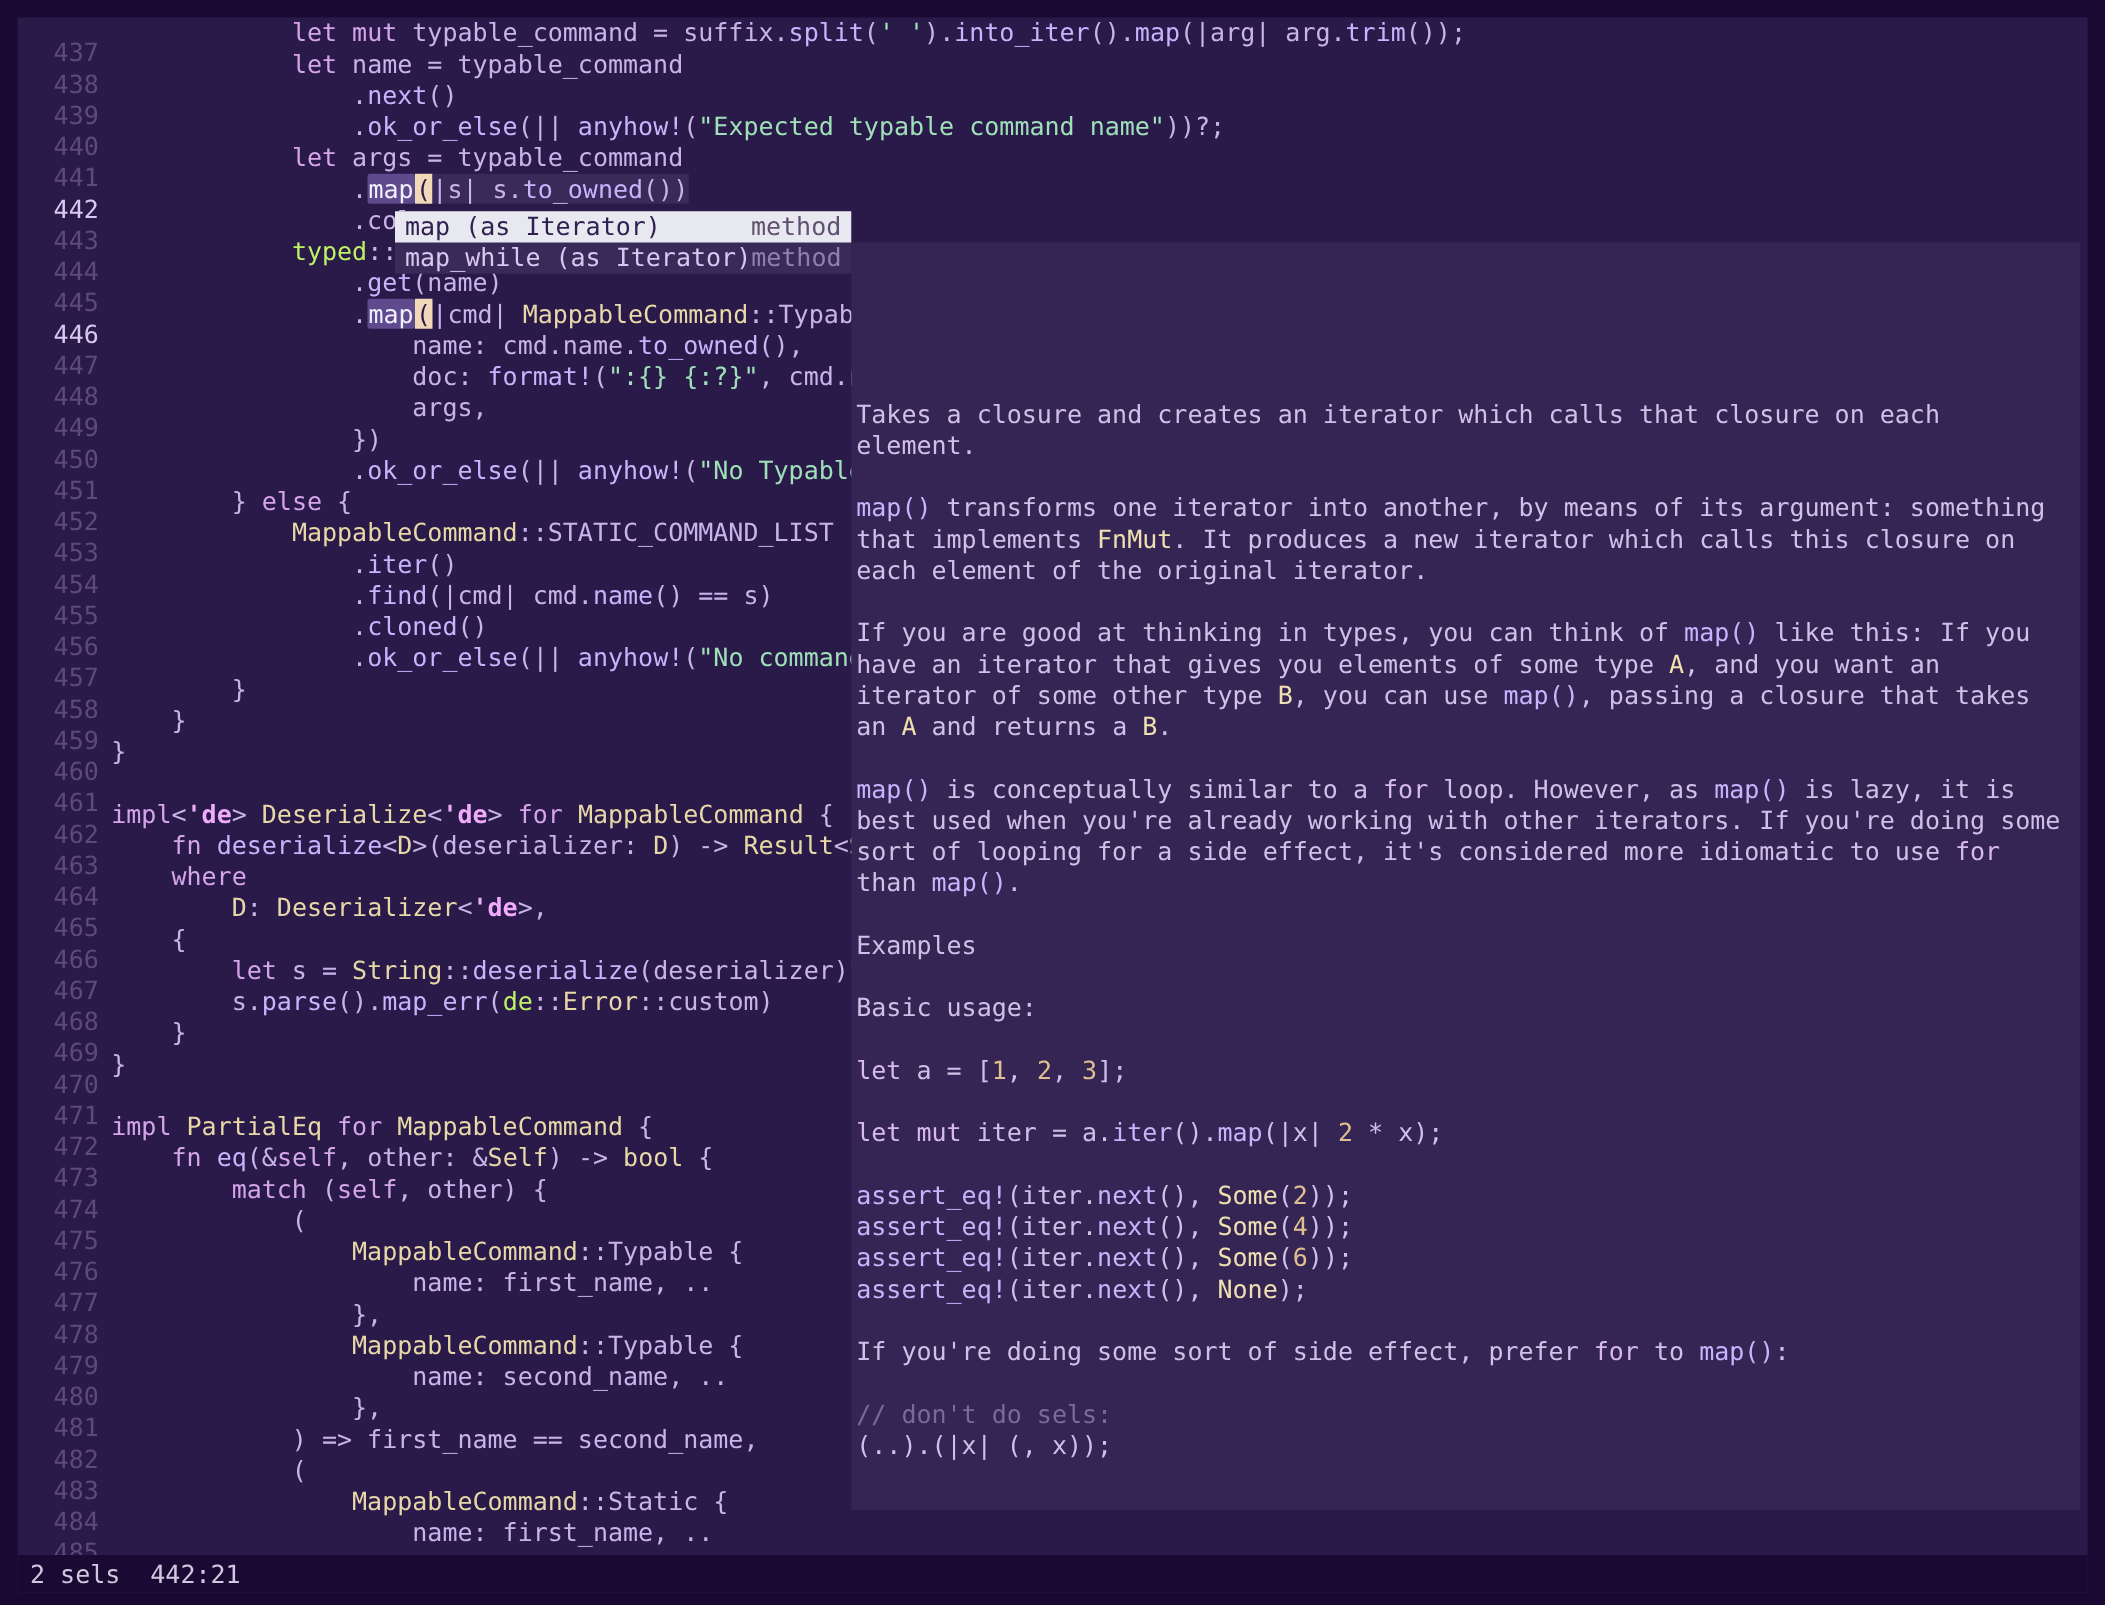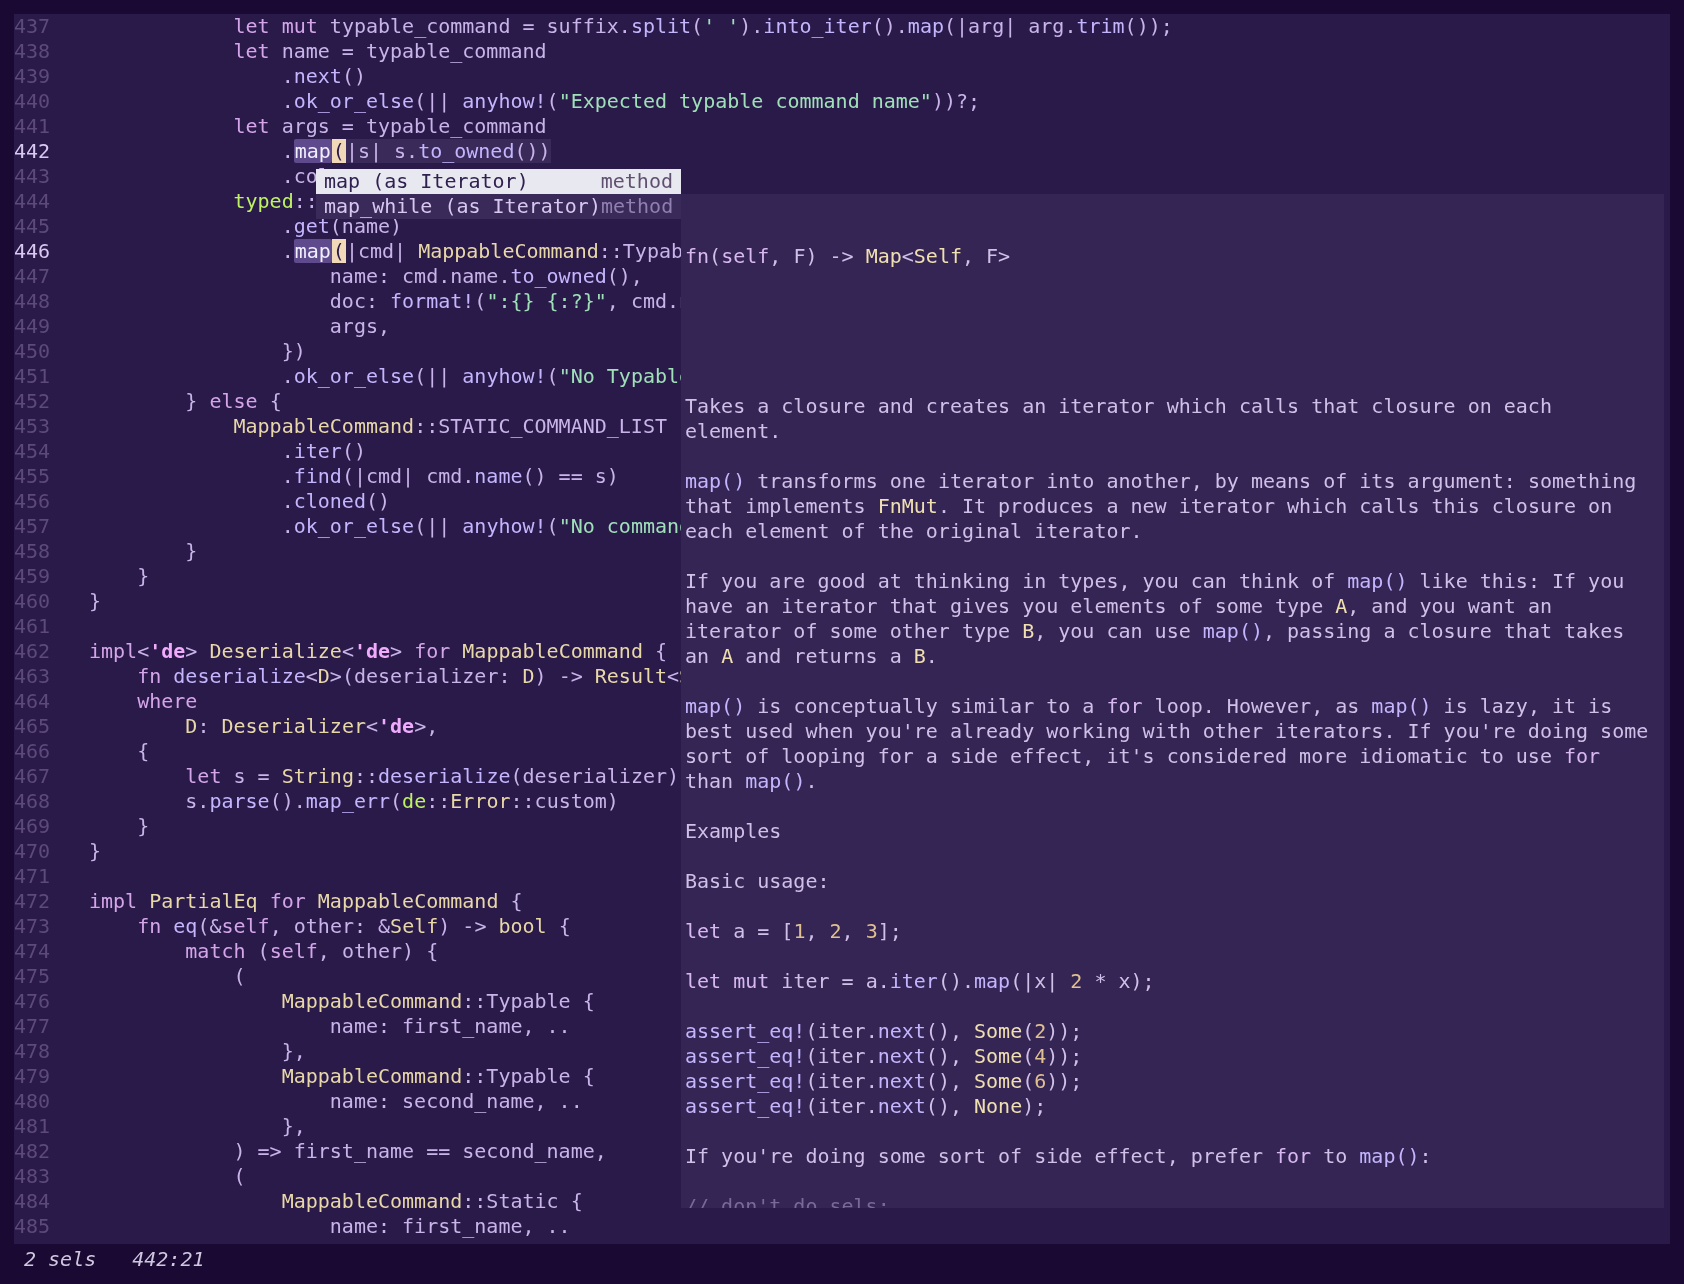--- a/index.html
+++ b/index.html
@@ -20,23 +20,23 @@
     border-bottom-width: 10px;
   }
   .code-area {
     position: absolute;
     top: 0; left: 0; right: 0; bottom: 30px;
     white-space: pre;
     line-height: 25px;
   }
   .gutter {
     position: absolute;
-    left: 0; top: 0; bottom: 0;
+    left: 0; top: 16px; bottom: 0;
     width: 75px;
-    text-align: left;
+    text-align: right;
     color: #5c4a7a;
     padding-right: 10px;
     user-select: none;
   }
   .ln { display:block; height:25px; }
   .ln.cur { color: #d9c8f0; }
   .src {
     position: absolute;
     left: 75px; right: 0; top: 0; bottom: 0;
   }
@@ -117,34 +117,33 @@
     display:flex;
     align-items:center;
     color:#d0c8e0;
     padding: 0 10px;
     font-size:20px;
     justify-content: space-between;
   }
   .status .left { display:flex; gap:20px; align-items:center;}
   .status .mode { color:#e8e0f0; }
   .status .dots { letter-spacing:-2px; color:#c0b0d8;}
-  .status .right { display:flex; gap:36px;font-style:italic;}
+  .status .right { display:flex; gap:24px;}
 </style>
 </head>
 <body>
 
 <div class="editor">
   <div class="code-area">
     <div class="gutter" id="gutter"><span class="ln">437</span><span class="ln">438</span><span class="ln">439</span><span class="ln">440</span><span class="ln">441</span><span class="ln cur">442</span><span class="ln">443</span><span class="ln">444</span><span class="ln">445</span><span class="ln cur">446</span><span class="ln">447</span><span class="ln">448</span><span class="ln">449</span><span class="ln">450</span><span class="ln">451</span><span class="ln">452</span><span class="ln">453</span><span class="ln">454</span><span class="ln">455</span><span class="ln">456</span><span class="ln">457</span><span class="ln">458</span><span class="ln">459</span><span class="ln">460</span><span class="ln">461</span><span class="ln">462</span><span class="ln">463</span><span class="ln">464</span><span class="ln">465</span><span class="ln">466</span><span class="ln">467</span><span class="ln">468</span><span class="ln">469</span><span class="ln">470</span><span class="ln">471</span><span class="ln">472</span><span class="ln">473</span><span class="ln">474</span><span class="ln">475</span><span class="ln">476</span><span class="ln">477</span><span class="ln">478</span><span class="ln">479</span><span class="ln">480</span><span class="ln">481</span><span class="ln">482</span><span class="ln">483</span><span class="ln">484</span><span class="ln">485</span></div>
     <div class="src" id="src"><span class="srcln">            <span class="kw">let</span> <span class="kw">mut</span> typable_command = suffix.<span class="fnname">split</span>(<span class="str">' '</span>).<span class="fnname">into_iter</span>().<span class="fnname">map</span>(|arg| arg.<span class="fnname">trim</span>());</span><span class="srcln">            <span class="kw">let</span> name = typable_command</span><span class="srcln">                .<span class="fnname">next</span>()</span><span class="srcln">                .<span class="fnname">ok_or_else</span>(|| <span class="fnname">anyhow!</span>(<span class="str">"Expected typable command name"</span>))?;</span><span class="srcln">            <span class="kw">let</span> args = typable_command</span><span class="srcln">                .<span class="sel-map">map</span><span class="cursor-cell">(</span><span class="selection-tail">|s| s.<span class="fnname">to_owned</span>())</span></span><span class="srcln">                .col</span><span class="srcln">            <span class="var">typed</span>::T</span><span class="srcln">                .<span class="fnname">get</span>(name)</span><span class="srcln">                .<span class="sel-map">map</span><span class="cursor-cell">(</span>|cmd| <span class="ty">MappableCommand</span>::Typable</span><span class="srcln">                    name: cmd.name.<span class="fnname">to_owned</span>(),</span><span class="srcln">                    doc: <span class="fnname">format!</span>(<span class="str">":{} {:?}"</span>, cmd.na</span><span class="srcln">                    args,</span><span class="srcln">                })</span><span class="srcln">                .<span class="fnname">ok_or_else</span>(|| <span class="fnname">anyhow!</span>(<span class="str">"No TypableC</span></span><span class="srcln">        } <span class="kw">else</span> {</span><span class="srcln">            <span class="ty">MappableCommand</span>::STATIC_COMMAND_LIST</span><span class="srcln">                .<span class="fnname">iter</span>()</span><span class="srcln">                .<span class="fnname">find</span>(|cmd| cmd.<span class="fnname">name</span>() == s)</span><span class="srcln">                .<span class="fnname">cloned</span>()</span><span class="srcln">                .<span class="fnname">ok_or_else</span>(|| <span class="fnname">anyhow!</span>(<span class="str">"No command</span></span><span class="srcln">        }</span><span class="srcln">    }</span><span class="srcln">}</span><span class="srcln"></span><span class="srcln"><span class="kw">impl</span>&lt;<span class="lit">'de</span>&gt; <span class="ty">Deserialize</span>&lt;<span class="lit">'de</span>&gt; <span class="kw">for</span> <span class="ty">MappableCommand</span> {</span><span class="srcln">    <span class="kw">fn</span> <span class="fnname">deserialize</span>&lt;<span class="ty">D</span>&gt;(deserializer: <span class="ty">D</span>) -&gt; <span class="ty">Result</span>&lt;<span class="ty">Se</span></span><span class="srcln">    <span class="kw">where</span></span><span class="srcln">        <span class="ty">D</span>: <span class="ty">Deserializer</span>&lt;<span class="lit">'de</span>&gt;,</span><span class="srcln">    {</span><span class="srcln">        <span class="kw">let</span> s = <span class="ty">String</span>::<span class="fnname">deserialize</span>(deserializer)?;</span><span class="srcln">        s.<span class="fnname">parse</span>().<span class="fnname">map_err</span>(<span class="var">de</span>::<span class="ty">Error</span>::custom)</span><span class="srcln">    }</span><span class="srcln">}</span><span class="srcln"></span><span class="srcln"><span class="kw">impl</span> <span class="ty">PartialEq</span> <span class="kw">for</span> <span class="ty">MappableCommand</span> {</span><span class="srcln">    <span class="kw">fn</span> <span class="fnname">eq</span>(&amp;<span class="kw">self</span>, other: &amp;<span class="ty">Self</span>) -&gt; <span class="ty">bool</span> {</span><span class="srcln">        <span class="kw">match</span> (<span class="kw">self</span>, other) {</span><span class="srcln">            (</span><span class="srcln">                <span class="ty">MappableCommand</span>::Typable {</span><span class="srcln">                    name: first_name, ..</span><span class="srcln">                },</span><span class="srcln">                <span class="ty">MappableCommand</span>::Typable {</span><span class="srcln">                    name: second_name, ..</span><span class="srcln">                },</span><span class="srcln">            ) =&gt; first_name == second_name,</span><span class="srcln">            (</span><span class="srcln">                <span class="ty">MappableCommand</span>::Static {</span><span class="srcln">                    name: first_name, ..</span></div>
 
     <div class="completion" id="completion"><div class="comp-row sel"><span>map (as Iterator)</span><span class="kind">method</span></div><div class="comp-row"><span>map_while (as Iterator)</span><span class="kind">method</span></div></div>
 
     <div class="doc">
-      <div class="fnsig" id="doc-sig"><span class="k">fn</span>(<span class="k">self</span>, F) -&gt; <span class="t">Map</span>&lt;<span class="t">Self</span>, F&gt;</div>
       <div style="height:25px"></div>
       <div class="doc-code" id="doc-body">Takes a closure and creates an iterator which calls that closure on each element.
 
 <span class="fn">map()</span> transforms one iterator into another, by means of its argument: something that implements <span class="t">FnMut</span>. It produces a new iterator which calls this closure on each element of the original iterator.
 
 If you are good at thinking in types, you can think of <span class="fn">map()</span> like this: If you have an iterator that gives you elements of some type <span class="t">A</span>, and you want an iterator of some other type <span class="t">B</span>, you can use <span class="fn">map()</span>, passing a closure that takes an <span class="t">A</span> and returns a <span class="t">B</span>.
 
 <span class="fn">map()</span> is conceptually similar to a <span class="k">for</span> loop. However, as <span class="fn">map()</span> is lazy, it is best used when you're already working with other iterators. If you're doing some sort of looping for a side effect, it's considered more idiomatic to use <span class="k">for</span> than <span class="fn">map()</span>.
 
 Examples

